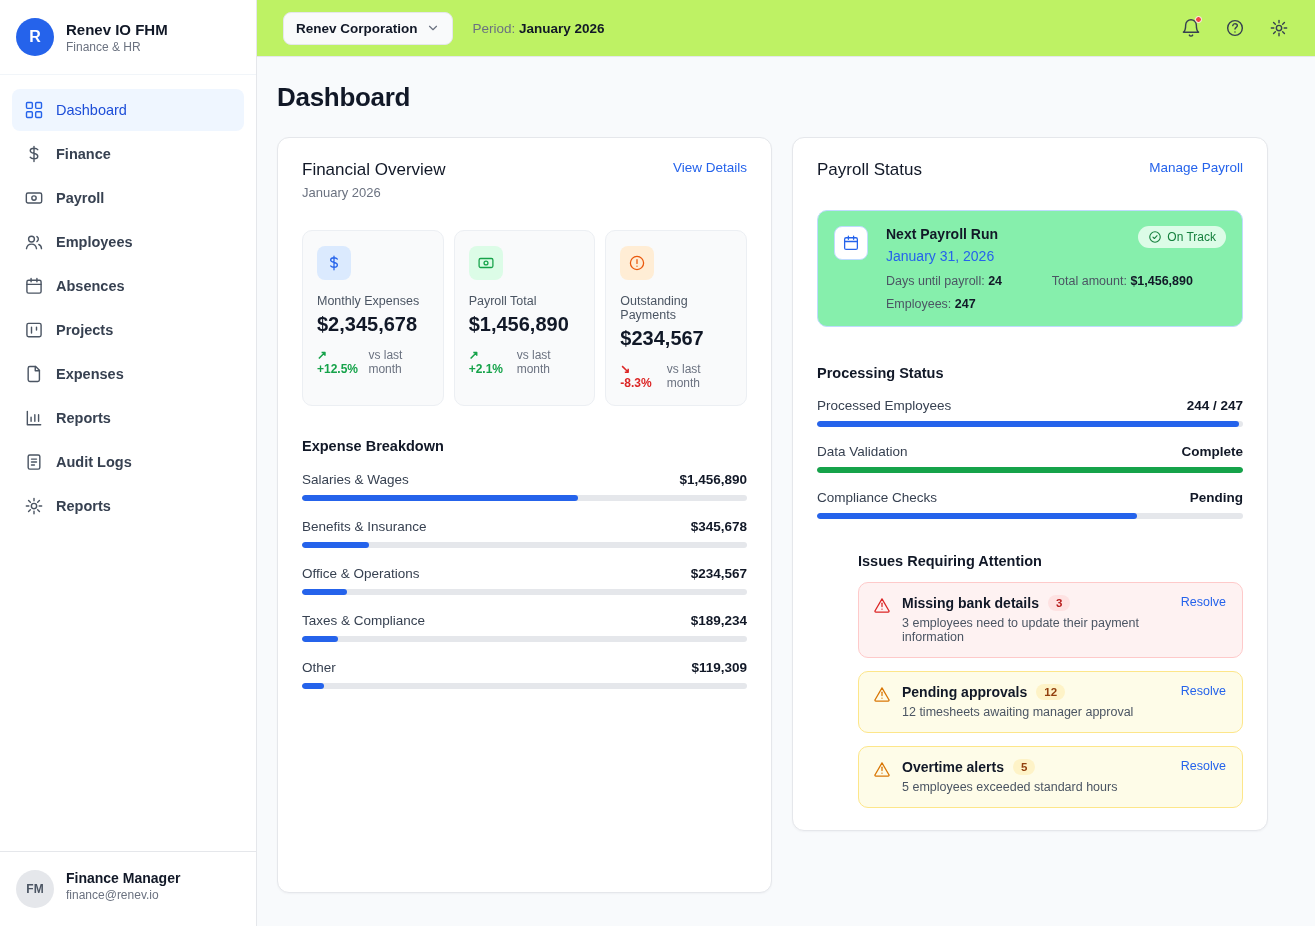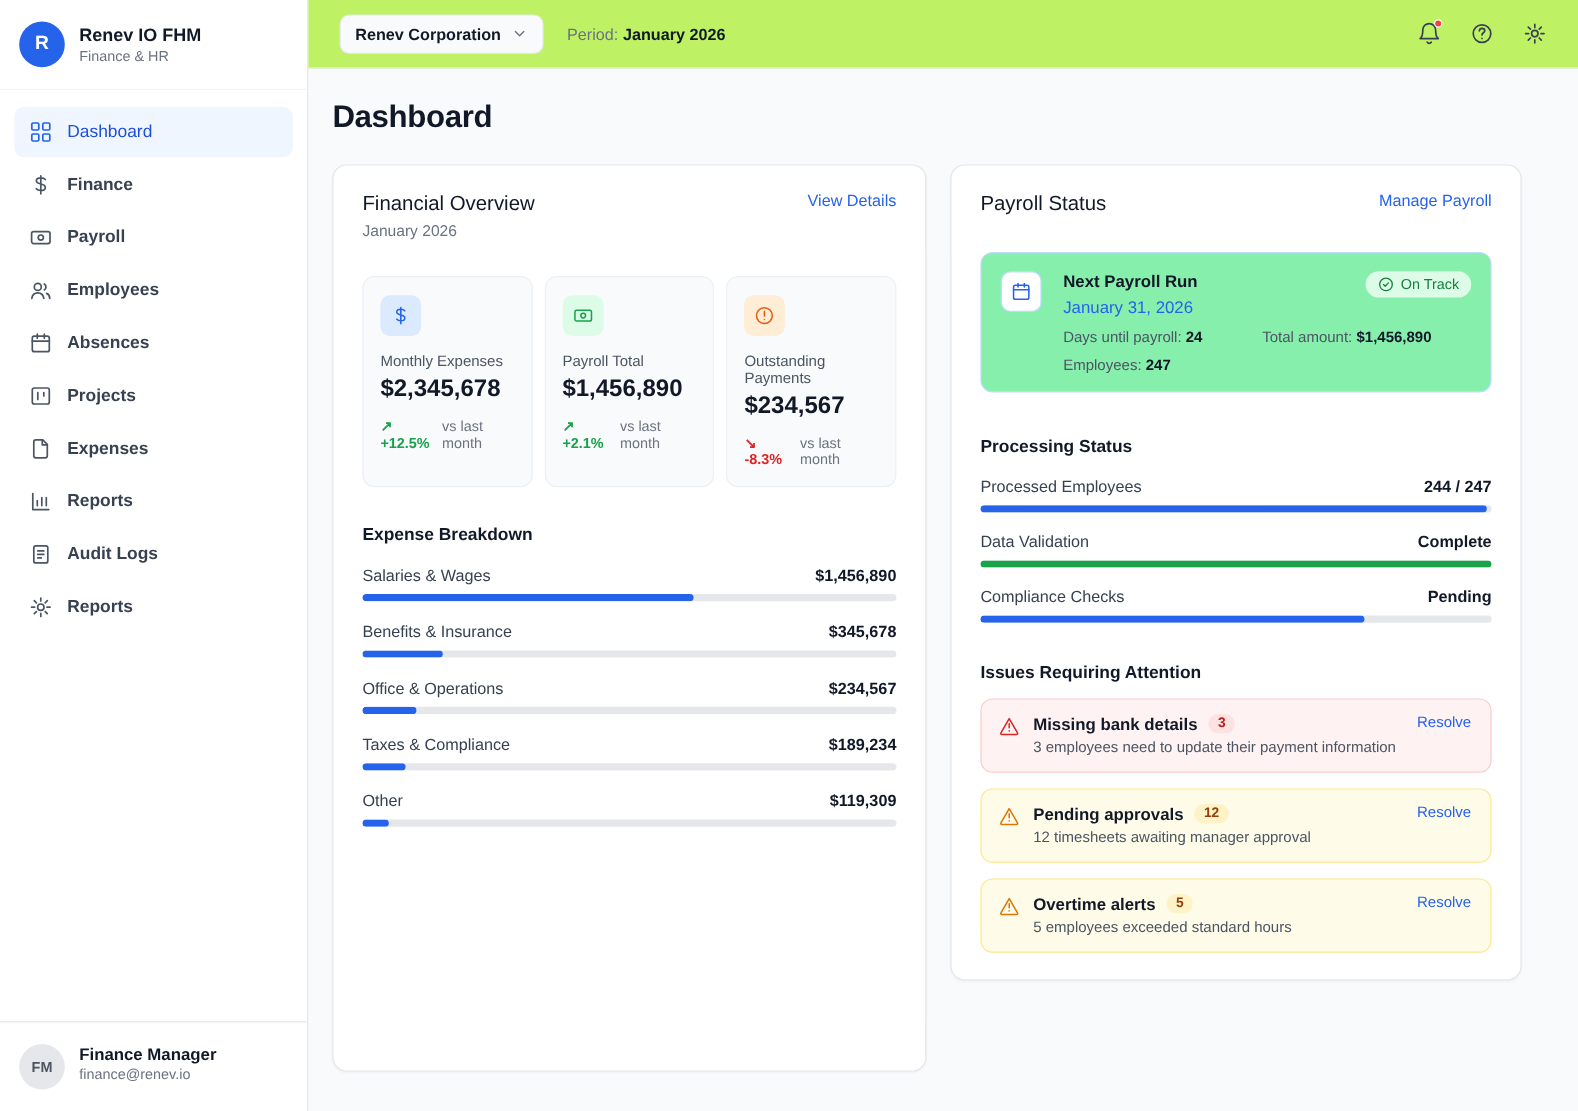--- a/index.html
+++ b/index.html
@@ -79,21 +79,21 @@
   .nr-top { display:flex; justify-content:space-between; align-items:flex-start; }
   .nr-title { font-size:14px; font-weight:600; color:#111827; }
   .nr-date { font-size:14px; font-weight:500; color:#2563eb; margin-top:6px; }
   .badge-ontrack { display:flex; align-items:center; gap:5px; background:#dcfce7; color:#15803d; font-size:12px; font-weight:500; border-radius:999px; padding:4px 10px; }
   .nr-stats { display:grid; grid-template-columns:1fr 1.05fr; font-size:12.5px; color:#4b5563; margin-top:10px; row-gap:9px; }
   .nr-stats b { color:#111827; font-weight:700; }
   .processing { margin-top:38px; }
   .proc-row { margin-top:17px; }
 
   
-  .issues { margin-top:34px; }
+  .issues { margin-top:34px;margin-left:41px; }
   .issue { border-radius:10px; padding:12px 16px 13px 14px; display:flex; gap:11px; margin-top:13px; align-items:flex-start; }
   .issue.error { background:#fef2f2; border:1px solid #fecaca; }
   .issue.error .issue-ic { color:#dc2626; }
   .issue.warning { background:#fefce8; border:1px solid #fde68a; }
   .issue.warning .issue-ic { color:#d97706; }
   .issue-ic { flex-shrink:0; margin-top:1px; }
   .issue-body { flex:1; }
   .issue-title-row { display:flex; align-items:flex-start; gap:9px; }
   .issue-title { font-size:14px; font-weight:600; color:#111827; }
   .count-badge { font-size:11.5px; font-weight:600; border-radius:999px; padding:2px 8px; }

